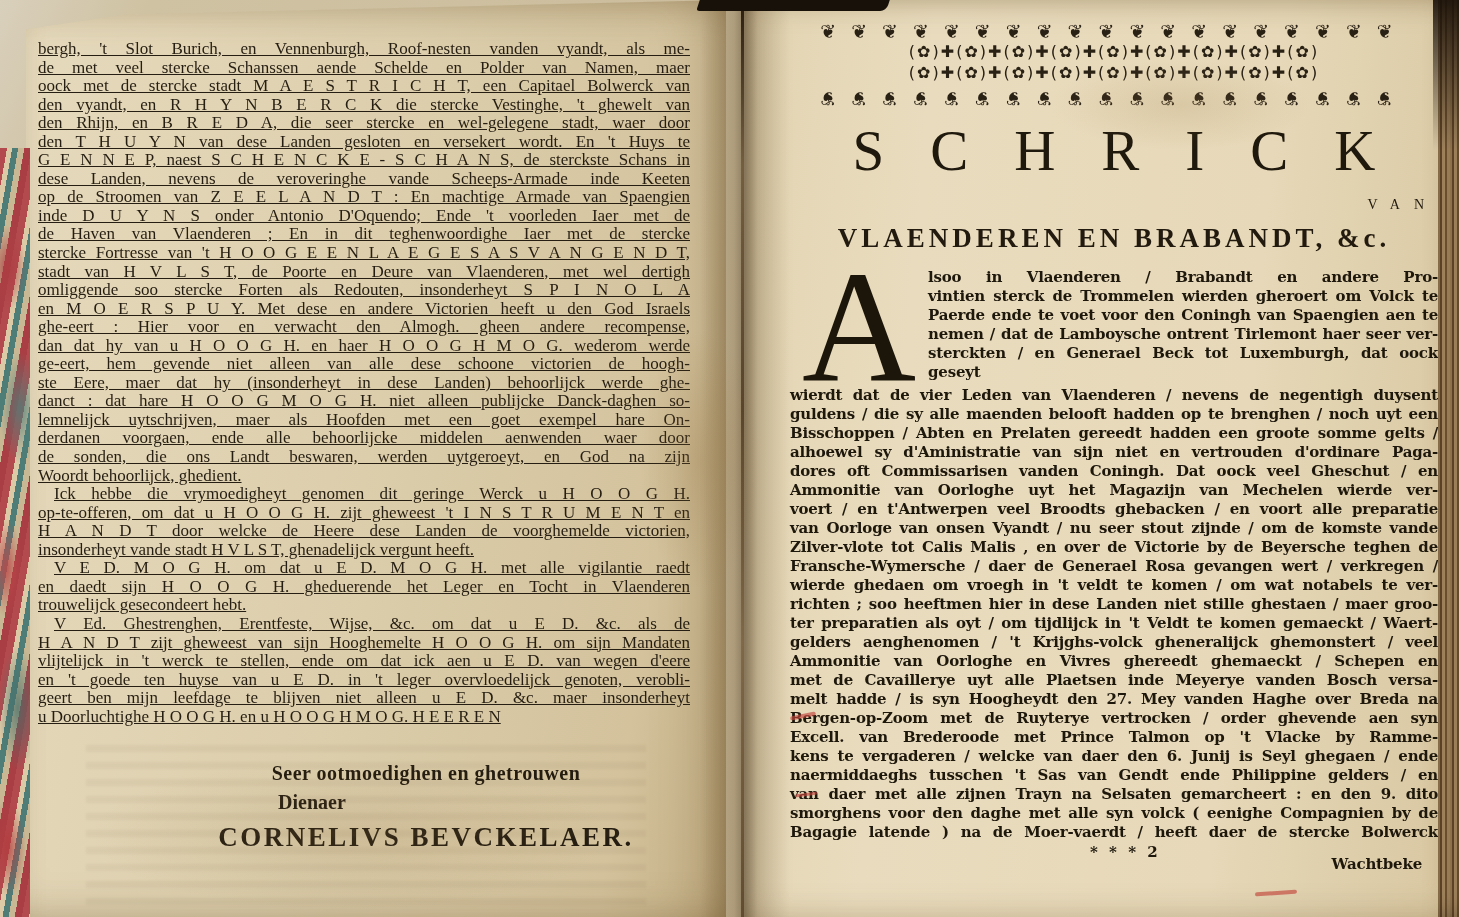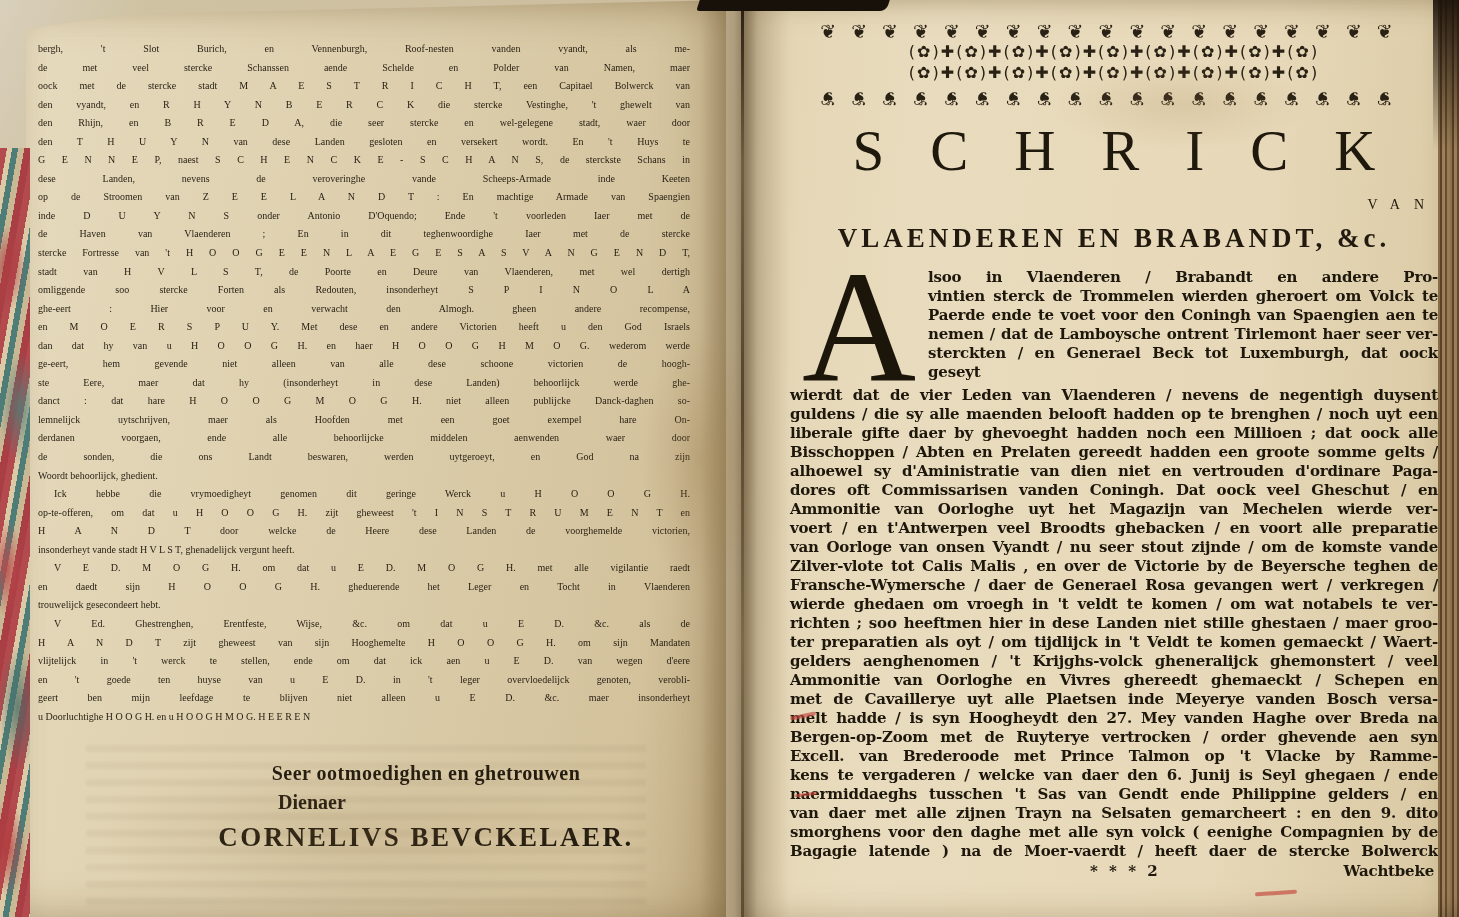--- a/index.html
+++ b/index.html
@@ -62,21 +62,21 @@
     filter:blur(1.2px);
   }
   .red-mark{position:absolute;background:#c2453c;opacity:.65;border-radius:2px;}
   .rm1{left:1255px;top:891px;width:42px;height:4px;transform:rotate(-4deg);}
   .rm2{left:790px;top:714px;width:26px;height:4px;transform:rotate(-12deg);}
   .rm3{left:795px;top:793px;width:22px;height:3px;transform:rotate(-8deg);}
 
   
   .ltext{
     position:absolute;left:12px;top:40px;width:652px;
-    font-size:10px;line-height:18.55px;color:#26; color:#261e12;
+    font-size:17px;line-height:18.55px;color:#26; color:#261e12;text-decoration:underline;
   }
   .ltext .line{text-align:justify;text-align-last:justify;white-space:normal;}
   .para .line:last-child{text-align-last:left;}
   .para .line.ind{text-indent:16px;}
   .sig-block{position:absolute;left:160px;top:762px;width:480px;color:#241c10;}
   .sig1{font-size:20px;letter-spacing:.5px;text-align:center;font-weight:bold;}
   .sig2{font-size:20px;padding-left:92px;margin-top:6px;font-weight:bold;}
   .sig3{font-size:27px;letter-spacing:2.5px;margin-top:8px;text-align:center;font-weight:bold;}
 
   
@@ -94,21 +94,21 @@
   .rbody{margin-top:14px;font-family:"DejaVu Serif",serif;font-weight:bold;font-size:15px;line-height:19px;color:#1e170c;letter-spacing:-.2px;}
   .opener{display:flex;}
   .dropcap{
     width:138px;flex:0 0 138px;font-family:"Liberation Serif",serif;font-weight:normal;
     font-size:158px;line-height:118px;text-align:center;color:#1c150a;
   }
   .opener .lines{flex:1;}
   .rbody .line{text-align:justify;text-align-last:justify;}
   .rfoot{position:relative;height:20px;margin-top:1px;font-family:"DejaVu Serif",serif;font-weight:bold;font-size:15px;}
   .sigmark{position:absolute;left:300px;letter-spacing:3px;}
-  .catchword{position:absolute;right:4px;}
+  .catchword{position:absolute;right:16px;margin-top:12px;}
 </style>
 </head>
 <body>
 
 <div id="screen">
 
   <div class="left-page">
     <div class="ltext">
       <div class="para">
           <div class="line">bergh, 't Slot Burich, en Vennenburgh, Roof-nesten vanden vyandt, als me-</div>
@@ -118,22 +118,22 @@
           <div class="line">den Rhijn, en B R E D A, die seer stercke en wel-gelegene stadt, waer door</div>
           <div class="line">den T H U Y N van dese Landen gesloten en versekert wordt. En 't Huys te</div>
           <div class="line">G E N N E P, naest S C H E N C K E - S C H A N S, de sterckste Schans in</div>
           <div class="line">dese Landen, nevens de veroveringhe vande Scheeps-Armade inde Keeten</div>
           <div class="line">op de Stroomen van Z E E L A N D T : En machtige Armade van Spaengien</div>
           <div class="line">inde D U Y N S onder Antonio D'Oquendo; Ende 't voorleden Iaer met de</div>
           <div class="line">de Haven van Vlaenderen ; En in dit teghenwoordighe Iaer met de stercke</div>
           <div class="line">stercke Fortresse van 't H O O G E  E N  L A E G E  S A S  V A N  G E N D T,</div>
           <div class="line">stadt van H V L S T, de Poorte en Deure van Vlaenderen, met wel dertigh</div>
           <div class="line">omliggende soo stercke Forten als Redouten, insonderheyt S P I N O L A</div>
+          <div class="line">en M O E R S P U Y.  Met dese en andere Victorien heeft u den God Israels</div>
           <div class="line">ghe-eert : Hier voor en verwacht den Almogh. gheen andere recompense,</div>
-          <div class="line">en M O E R S P U Y.  Met dese en andere Victorien heeft u den God Israels</div>
           <div class="line">dan dat hy van u H O O G H. en haer H O O G H M O G. wederom werde</div>
           <div class="line">ge-eert, hem gevende niet alleen van alle dese schoone victorien de hoogh-</div>
           <div class="line">ste Eere, maer dat hy (insonderheyt in dese Landen) behoorlijck werde ghe-</div>
           <div class="line">danct : dat hare H O O G M O G H. niet alleen publijcke Danck-daghen so-</div>
           <div class="line">lemnelijck uytschrijven, maer als Hoofden met een goet exempel hare On-</div>
           <div class="line">derdanen voorgaen, ende alle behoorlijcke middelen aenwenden waer door</div>
           <div class="line">de sonden, die ons Landt beswaren, werden uytgeroeyt, en God na zijn</div>
           <div class="line">Woordt behoorlijck, ghedient.</div>
         </div>
       <div class="para indent-first">
@@ -182,23 +182,22 @@
               <div class="line">lsoo in Vlaenderen / Brabandt en andere Pro-</div>
               <div class="line">vintien sterck de Trommelen wierden gheroert om Volck te</div>
               <div class="line">Paerde ende te voet voor den Coningh van Spaengien aen te</div>
               <div class="line">nemen / dat de Lamboysche ontrent Tirlemont haer seer ver-</div>
               <div class="line">sterckten / en Generael Beck tot Luxemburgh, dat oock geseyt</div>
             </div>
         </div>
         <div>
             <div class="line">wierdt dat de vier Leden van Vlaenderen / nevens de negentigh duysent</div>
             <div class="line">guldens / die sy alle maenden belooft hadden op te brenghen / noch uyt een</div>
-            <div class="line">liberale gifte daer by ghevoeght hadden noch een Millioen ; dat oock alle</div>
             <div class="line">Bisschoppen / Abten en Prelaten gereedt hadden een groote somme gelts /</div>
-            <div class="line">alhoewel sy d'Aministratie van dien niet en vertrouden d'ordinare Paga-</div>
+            <div class="line">alhoewel sy d'Aministratie van sijn niet en vertrouden d'ordinare Paga-</div>
             <div class="line">dores oft Commissarisen vanden Coningh.  Dat oock veel Gheschut / en</div>
             <div class="line">Ammonitie van Oorloghe uyt het Magazijn van Mechelen wierde ver-</div>
             <div class="line">voert / en t'Antwerpen veel Broodts ghebacken / en voort alle preparatie</div>
             <div class="line">van Oorloge van onsen Vyandt / nu seer stout zijnde / om de komste vande</div>
             <div class="line">Zilver-vlote tot Calis Malis , en over de Victorie by de Beyersche teghen de</div>
             <div class="line">Fransche-Wymersche / daer de Generael Rosa gevangen wert / verkregen /</div>
             <div class="line">wierde ghedaen om vroegh in 't veldt te komen / om wat notabels te ver-</div>
             <div class="line">richten ; soo heeftmen hier in dese Landen niet stille ghestaen / maer groo-</div>
             <div class="line">ter preparatien als oyt / om tijdlijck in 't Veldt te komen gemaeckt / Waert-</div>
             <div class="line">gelders aenghenomen / 't Krijghs-volck gheneralijck ghemonstert / veel</div>

